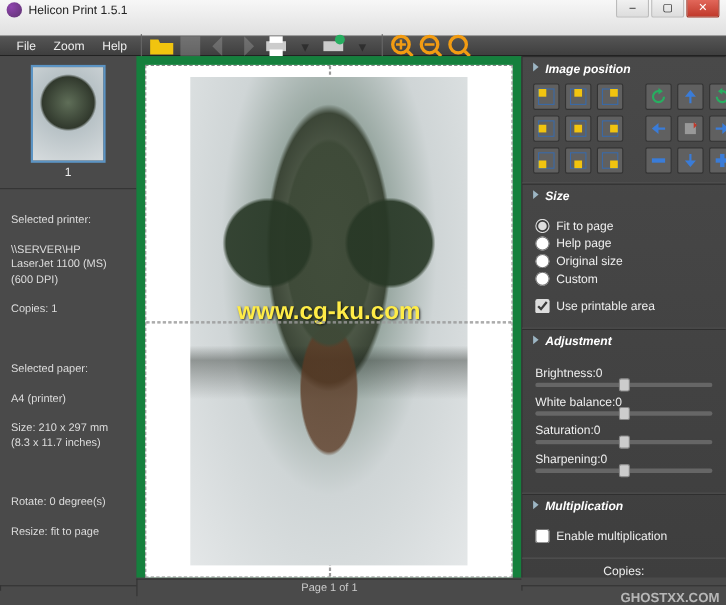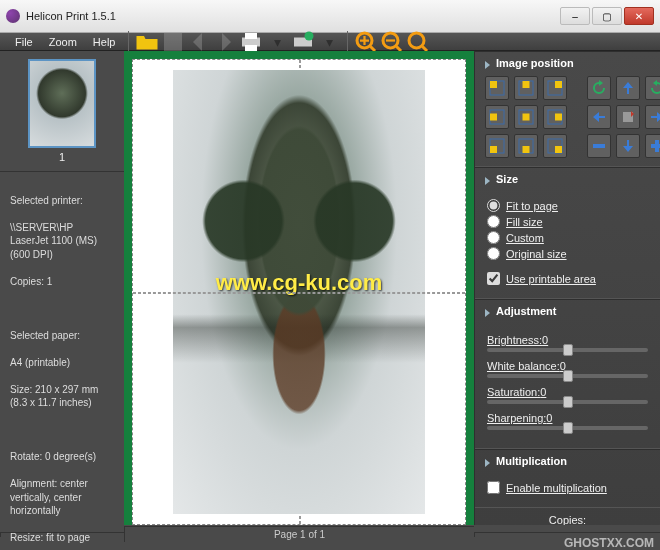--- a/index.html
+++ b/index.html
@@ -1,19 +1,19 @@
 <!DOCTYPE html>
 <html><head>
 <meta charset="utf-8">
 <style>
 * { margin: 0; padding: 0; box-sizing: border-box; font-family: "Segoe UI", Tahoma, sans-serif; }
 body { width: 660px; height: 550px; background: #4a4a4a; overflow: hidden; }
 
 
-.titlebar { height: 24px; background: linear-gradient(#f7f7f7,#e0e0e0); display: flex; align-items: center; padding: 16px 6px; border-bottom: 1px solid #aaa; }
+.titlebar { height: 24px; background: linear-gradient(#f7f7f7,#e0e0e0); display: flex; align-items: flex-end; padding: 16px 6px; border-bottom: 1px solid #aaa; }
 .titlebar .icon { width: 14px; height: 14px; margin-right: 6px; background: radial-gradient(circle at 30% 30%, #8e44ad 0%, #5e3370 100%); border-radius: 50%; }
 .titlebar .title { font-size: 11px; color: #222; flex: 1; }
 .winbtns { display: flex; gap: 2px; }
 .winbtn { width: 30px; height: 18px; border-radius: 2px; display: flex; align-items: center; justify-content: center; font-size: 10px; background: linear-gradient(#f2f2f2,#ddd); border: 1px solid #bbb; }
 .winbtn.close { background: linear-gradient(#e46a5d,#c0392b); color: #fff; border-color: #a03020; }
 
 .menubar { height: 18px; background: linear-gradient(#555,#3f3f3f); display: flex; align-items: center; padding: 0 8px; gap: 2px; border-bottom: 1px solid #222; }
 .menuitem { font-size: 11px; color: #eee; padding: 2px 7px; }
 .toolsep { width: 1px; height: 22px; background: #666; margin: 0 4px; }
 .toolbtn { width: 24px; height: 24px; display: flex; align-items: center; justify-content: center; border-radius: 3px; font-size: 14px; }
@@ -41,23 +41,23 @@
   linear-gradient(transparent 55%, rgba(26,32,26,.38) 58%, transparent 66%); }
 .guides::before, .guides::after { content: ""; position: absolute; border: 1px dashed #999; }
 .guides::before { left: 50%; top: 0; bottom: 0; width: 0; }
 .guides::after { top: 50%; left: 0; right: 0; height: 0; }
 .watermark { position: absolute; left: 50%; top: 48%; transform: translate(-50%,-50%); font-size: 22px; font-weight: bold; color: #ffec47; text-shadow: 1px 1px 2px rgba(0,0,0,.7); white-space: nowrap; }
 .watermark2 { position: absolute; right: 6px; bottom: 0; font-size: 12px; font-weight: bold; color: rgba(255,255,255,.6); }
 
 
 .right { width: 186px; background: linear-gradient(#494949,#3e3e3e); color: #eee; font-size: 11px; overflow-y: auto; border-left: 1px solid #2f2f2f; }
 .section { border-top: 1px solid #2e2e2e; border-bottom: 1px solid #555; }
-.section-hdr { display: flex; align-items: flex-end; gap: 6px; padding: 5px 10px; font-weight: bold; color: #fff; }
+.section-hdr { display: flex; align-items: flex-start; gap: 6px; padding: 5px 10px; font-style: italic; font-weight: bold; color: #fff; }
 .chev { width: 0; height: 0; border-top: 4px solid transparent; border-bottom: 4px solid transparent; border-left: 5px solid #9db6c4; }
-.section-body { padding: 6px 12px 10px 12px; text-decoration: underline; }
+.section-body { padding: 6px 12px 10px 12px; }
 
 .grid9 { display: grid; grid-template-columns: repeat(3,24px); grid-template-rows: repeat(3,24px); gap: 5px; }
 .grids { display: flex; gap: 20px; padding: 2px 8px 8px 10px; }
 .posbtn { width: 24px; height: 24px; background: #606060; border: 1px solid #333; display: flex; align-items: center; justify-content: center; border-radius: 2px; }
 .posbtn svg { width: 16px; height: 16px; }
 
 .radio, .check { display: flex; align-items: center; gap: 6px; margin: 3px 0; }
 .radio input, .check input { accent-color: #ddd; }
 
 .slider-row { margin: 6px 0 8px 0; }
@@ -163,25 +163,24 @@
       <div class="thumb"></div>
       <div class="thumblabel">1</div>
     </div>
     <div class="spacer"></div>
     <div class="info">
       <div>Selected printer:</div>
       <div>\\SERVER\HP LaserJet 1100 (MS) (600 DPI)</div>
       <div>Copies: 1</div>
       <br>
       <div>Selected paper:</div>
-      <div>A4 (printable)</div>
+      <div>A4 (printer)</div>
       <div>Size: 210 x 297 mm (8.3 x 11.7 inches)</div>
       <br>
       <div>Rotate: 0 degree(s)</div>
-      <div>Alignment: center vertically, center horizontally</div>
       <div>Resize: fit to page</div>
       
       
       <br>
       
     </div>
   </div>
 
   <div class="canvaswrap">
     <div class="page guides">
@@ -311,29 +310,29 @@
           <span class="chev"></span>
           <span>Size</span>
         </div>
       <div class="section-body">
         <label class="radio">
             <input type="radio" name="sz" checked="" style="">
             <span>Fit to page</span>
           </label>
         <label class="radio">
             <input type="radio" name="sz" style="">
-            <span>Fill size</span>
+            <span>Help page</span>
+          </label>
+        <label class="radio">
+            <input type="radio" name="sz" style="">
+            <span>Original size</span>
           </label>
         <label class="radio">
             <input type="radio" name="sz" style="">
             <span>Custom</span>
-          </label>
-        <label class="radio">
-            <input type="radio" name="sz" style="">
-            <span>Original size</span>
           </label>
         <div style="height:6px"></div>
         <label class="check">
             <input type="checkbox" checked="" style="">
             <span>Use printable area</span>
           </label>
       </div>
     </div>
 
     <div class="section">

